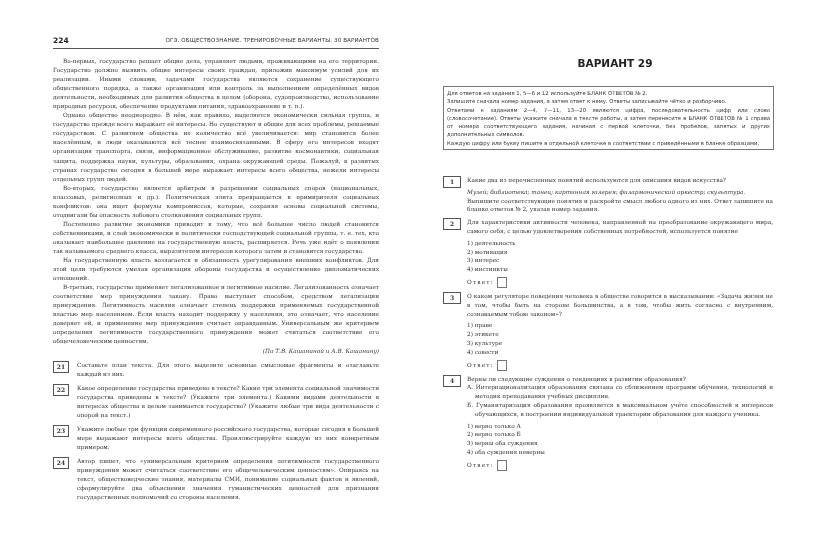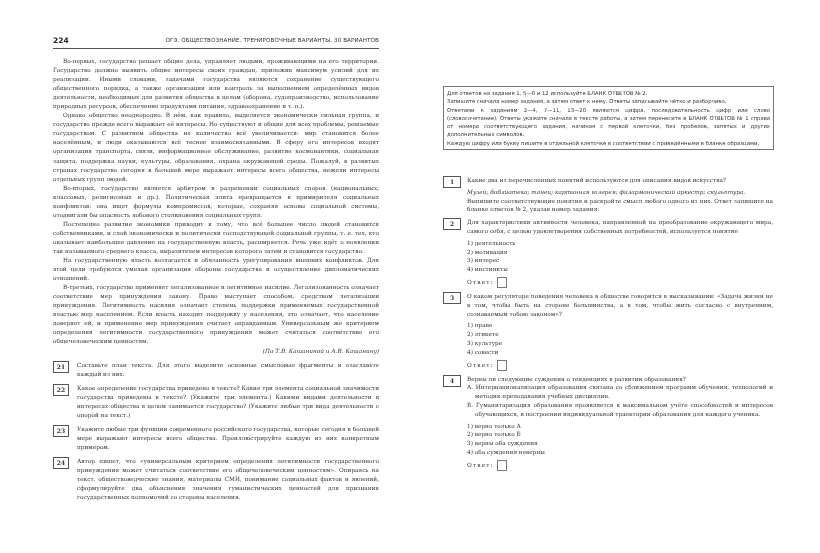--- a/index.html
+++ b/index.html
@@ -67,20 +67,21 @@
       <div class="task-text">Укажите любые три функции современного российского государства, которые сегодня в большей мере выражают интересы всего общества. Проиллюстрируйте каждую из них конкретным примером.</div>
     </div>
     <div class="task">
       <div class="task-num">24</div>
       <div class="task-text">Автор пишет, что «универсальным критерием определения легитимности государственного принуждения может считаться соответствие его общечеловеческим ценностям». Опираясь на текст, обществоведческие знания, материалы СМИ, понимание социальных фактов и явлений, сформулируйте два объяснения значения гуманистических ценностей для признания государственных полномочий со стороны населения.</div>
     </div>
   </div>
 </div>
 
 <div class="page right">
+  <div class="variant-title">ВАРИАНТ 29</div>
 
   <div class="instr">
     <p>Для ответов на задания 1, 5—6 и 12 используйте БЛАНК ОТВЕТОВ № 2.</p>
     <p>Запишите сначала номер задания, а затем ответ к нему. Ответы записывайте чётко и разборчиво.</p>
     <p>Ответами к заданиям 2—4, 7—11, 13—20 являются цифра, последовательность цифр или слово (словосочетание). Ответы укажите сначала в тексте работы, а затем перенесите в БЛАНК ОТВЕТОВ № 1 справа от номера соответствующего задания, начиная с первой клеточки, без пробелов, запятых и других дополнительных символов.</p>
     <p>Каждую цифру или букву пишите в отдельной клеточке в соответствии с приведёнными в бланке образцами.</p>
   </div>
 
   <div class="qcol">
 

